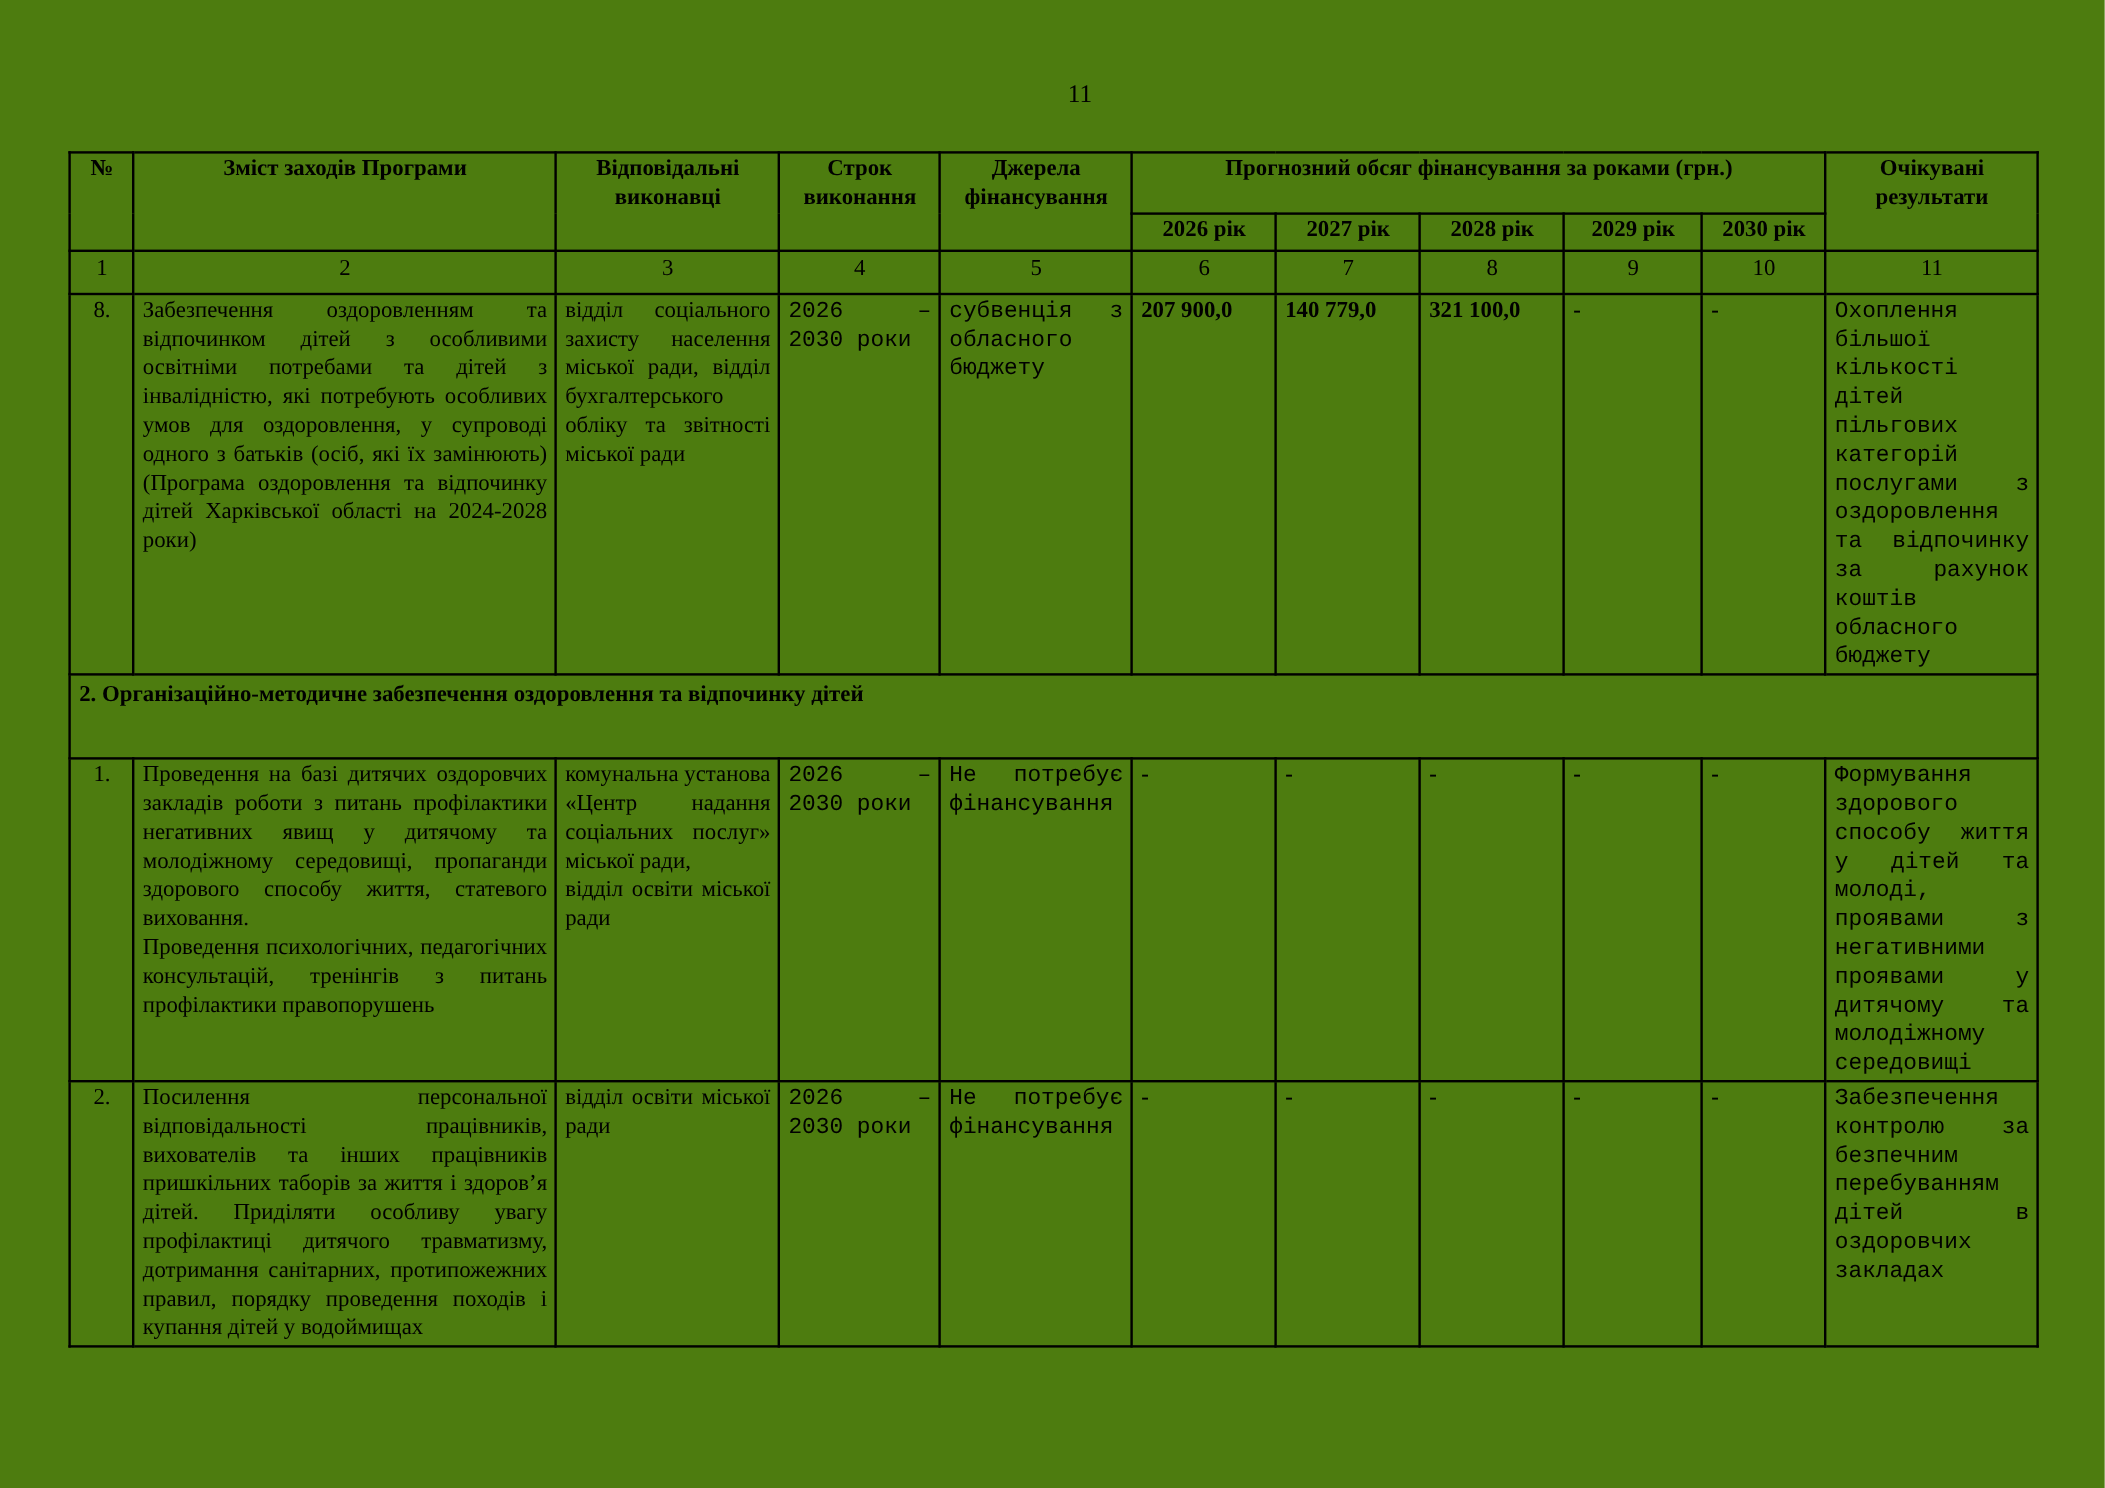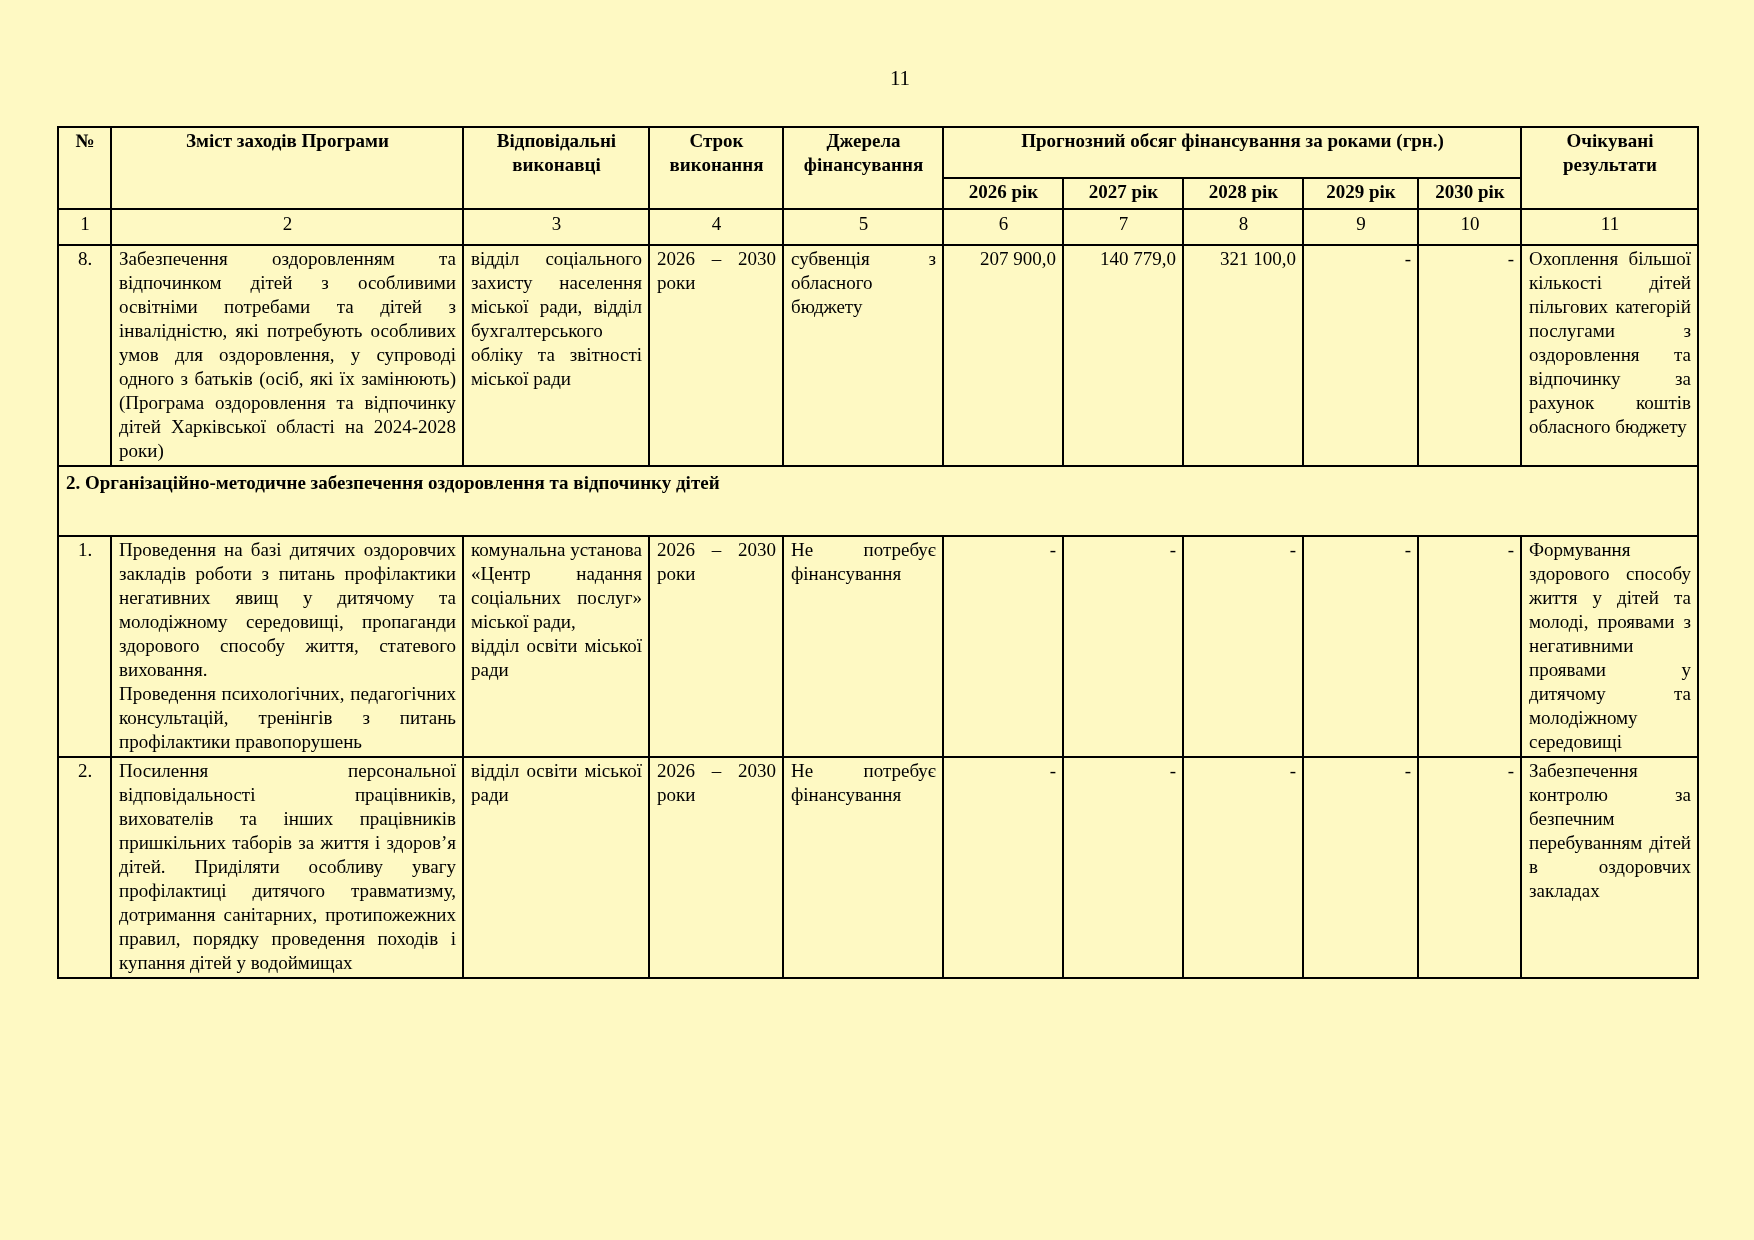--- a/index.html
+++ b/index.html
@@ -9,21 +9,21 @@
     width: 1754px;
     height: 1240px;
     overflow: hidden;
     font-family: "Liberation Serif", "DejaVu Serif", serif;
     color: #000000;
   }
   .page {
     position: relative;
     width: 1754px;
     height: 1240px;
-    background: #fef9c3;
+    background: #4d7c0f;
   }
   .page-number {
     position: absolute;
     top: 66px;
     left: 0;
     width: 1800px;
     text-align: center;
     font-size: 21px;
   }
   table.program {
@@ -45,22 +45,22 @@
   td.hdr {
     font-weight: bold;
     text-align: center;
     padding-top: 3px;
   }
   tr.head-main td { height: 46px; }
   tr.head-years td { height: 26px; margin-top: 37px; }
   tr.head-nums td { height: 30px; text-align: center; padding-top: 2px; }
   tr.section-row td { height: 62px; text-align: left; font-weight: bold; padding-top: 4px; }
   td.no-cell { text-align: center; }
-  td.amount-cell { text-align: right; }
-  .just { text-align: justify; }
+  td.amount-cell { text-align: left; font-weight: bold; }
+  .just { text-align: justify; font-family: Liberation Mono, monospace; }
   .para { text-align: justify; }
 </style>
 </head>
 <body>
 
 <div class="page">
   <div class="page-number">11</div>
 
   <table class="program">
     <colgroup>

